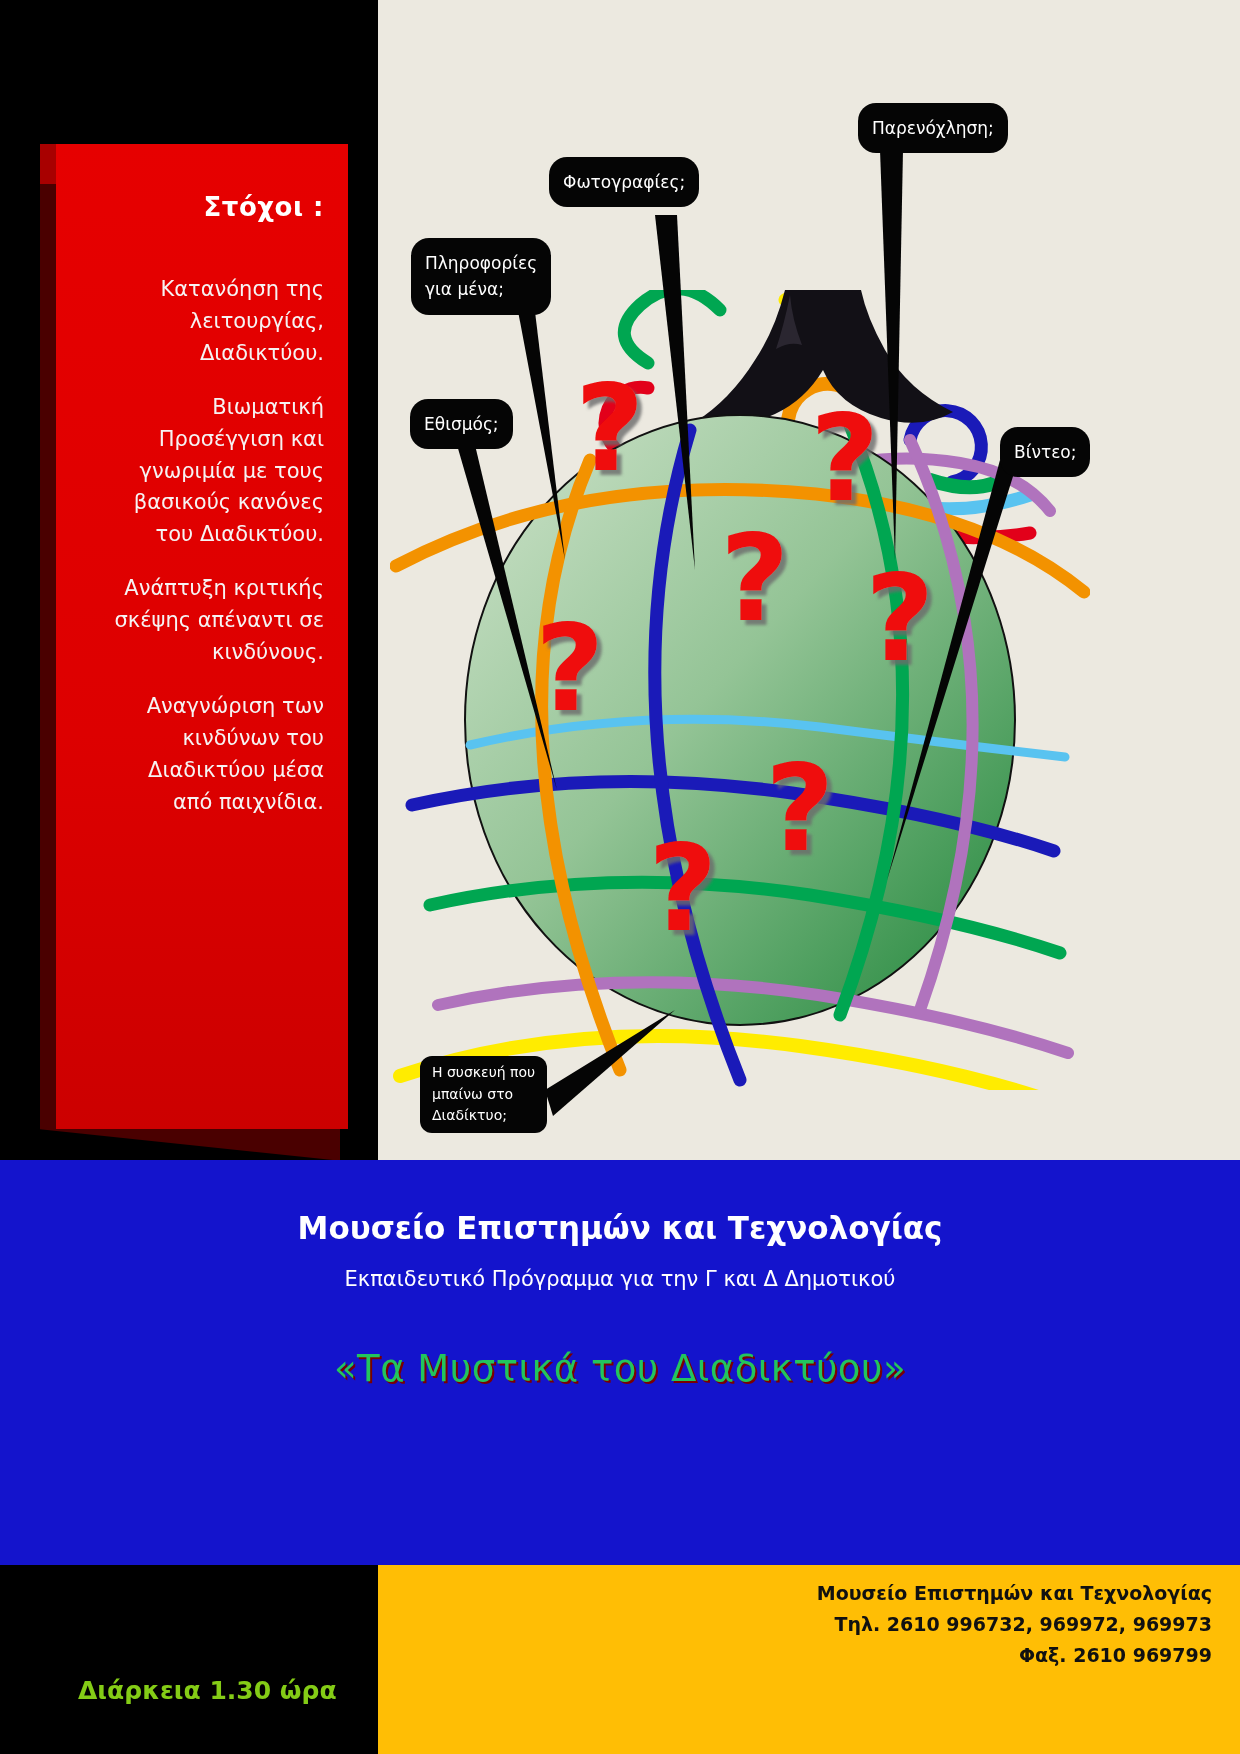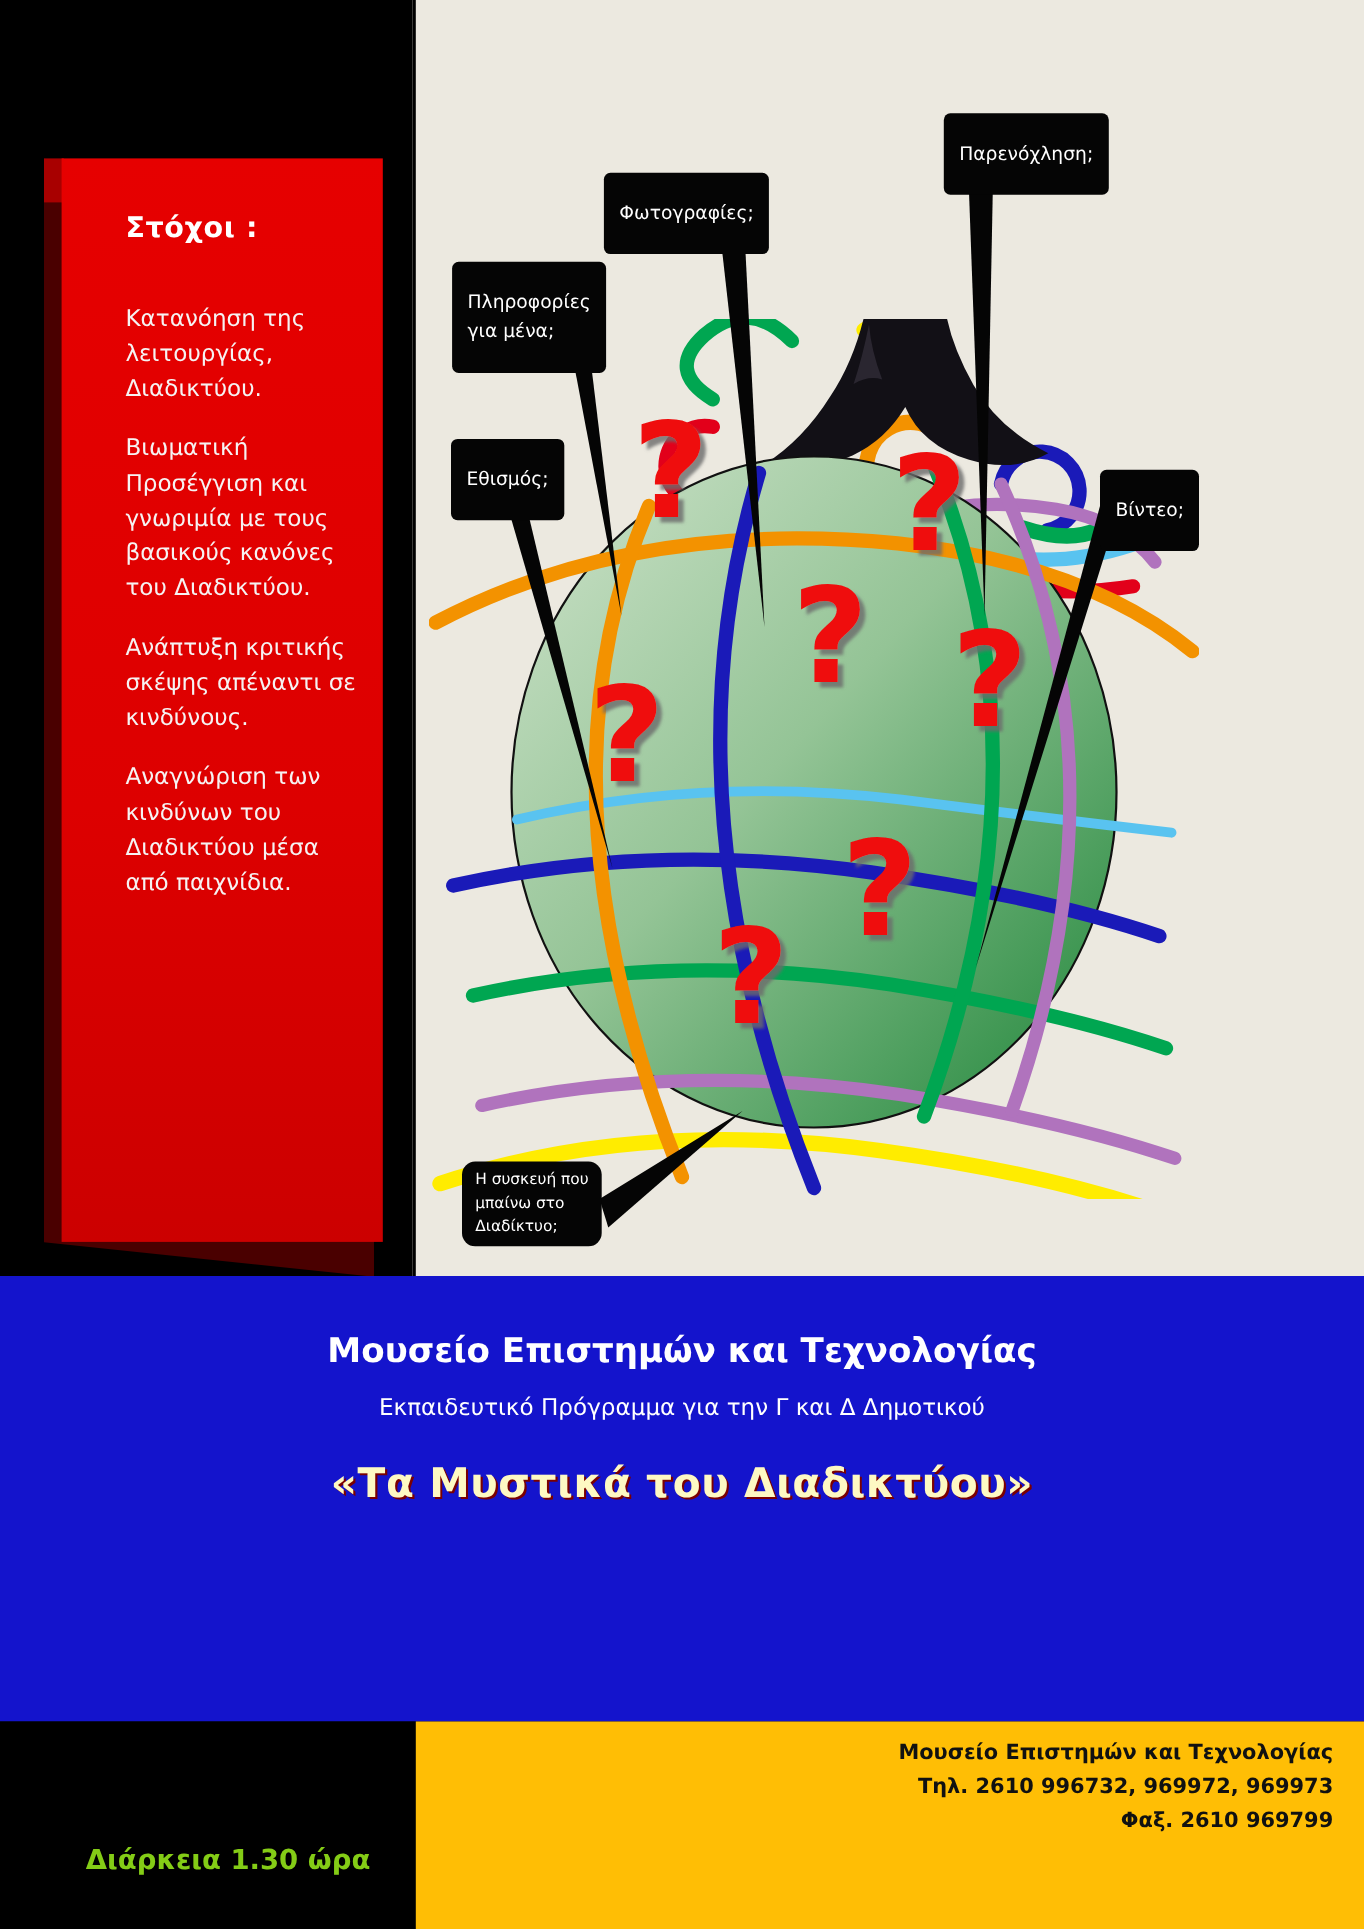--- a/index.html
+++ b/index.html
@@ -54,20 +54,21 @@
     left: 40px; top: 144px;
     width: 18px; height: 40px;
     background: #a80000;
   }
   .goals-inner {
     position: absolute;
     left: 56px; top: 144px;
     width: 292px; height: 985px;
     padding: 48px 24px 0 58px;
     color: #ffffff;
+    text-align: right;
   }
   .goals-title {
     font-size: 26px;
     font-weight: bold;
     letter-spacing: 0.5px;
     margin-bottom: 52px;
     color: #ffffff;
   }
   .goal-item {
     font-size: 21px;
@@ -82,22 +83,22 @@
     left: 390px; top: 290px;
     width: 700px; height: 800px;
   }
   .globe-svg { display:block; }
 
   
   .bubble {
     position: absolute;
     background: #050505;
     color: #ffffff;
-    border-radius: 6px;
-    padding: 24px 14px;
+    border-radius: 18px;
+    padding: 12px 14px;
     font-size: 17px;
     line-height: 1.55;
     font-family: "DejaVu Sans", sans-serif;
     z-index: 30;
     white-space: pre-line;
   }
   .bubble.small { font-size: 14px; border-radius: 12px; padding: 6px 12px; }
 
   
   .blue-band {
@@ -114,24 +115,24 @@
     font-weight: bold;
     line-height: 1.32;
   }
   .program-sub {
     margin-top: 18px;
     color: #ffffff;
     font-size: 21px;
     font-weight: normal;
   }
   .main-slogan {
-    margin-top: 36px;
-    color: #fef9c3;
+    margin-top: 56px;
+    color: #22c55e;
     font-size: 37px;
-    font-weight: bold;
+    font-weight: normal;
     text-shadow: 2px 2px 0 #7a0000;
     letter-spacing: 0.5px;
   }
 
   
   .bottom-black {
     position: absolute;
     left: 0; top: 1565px;
     width: 378px; height: 189px;
     background: #000000;

